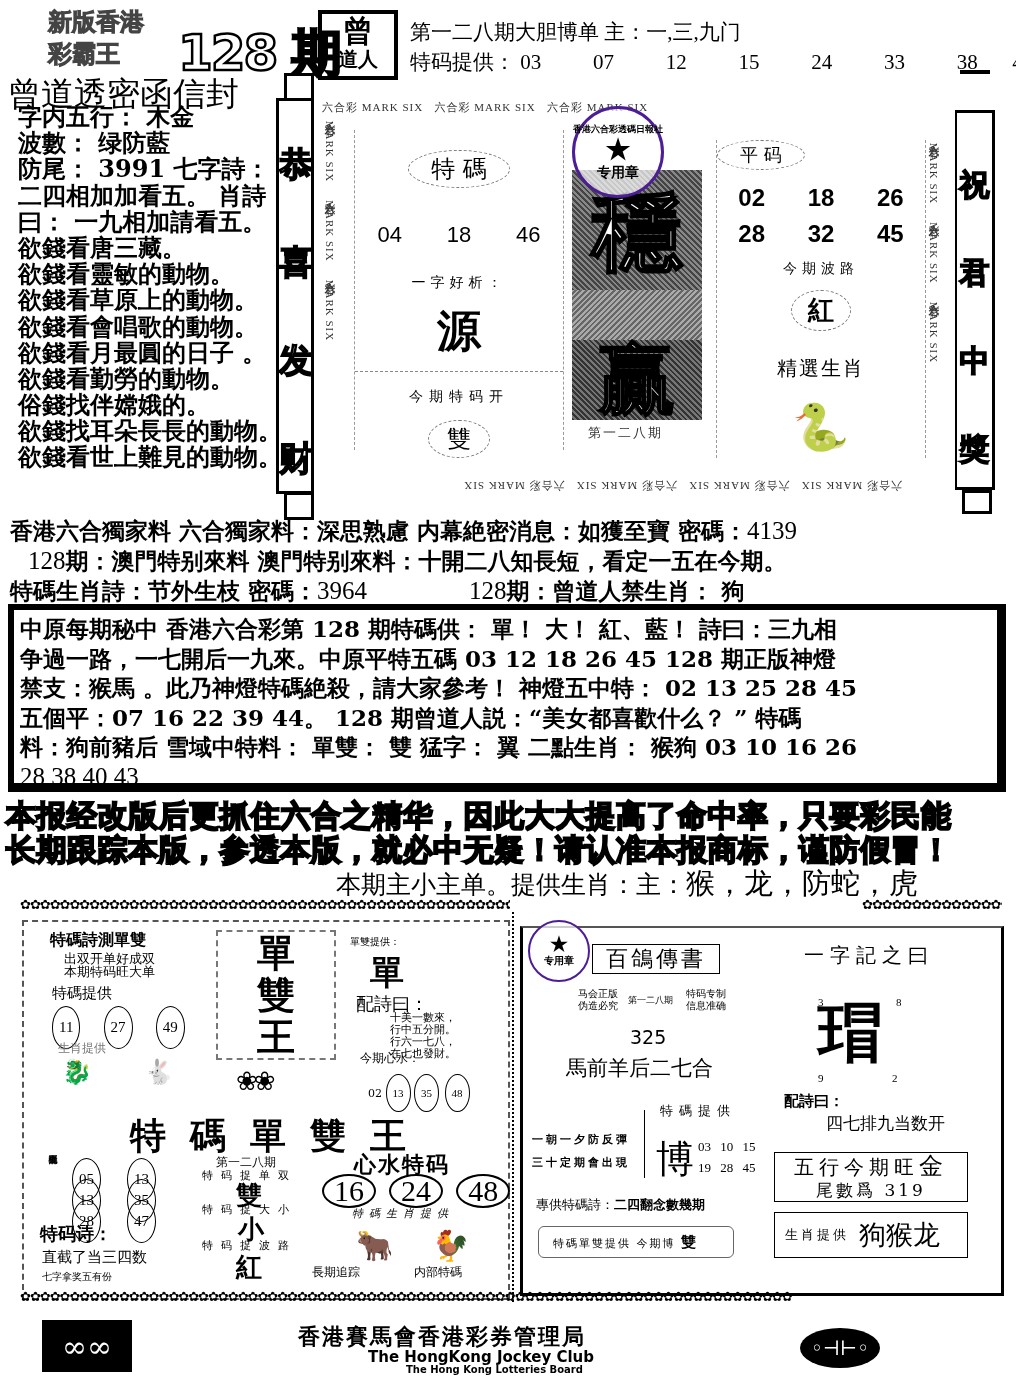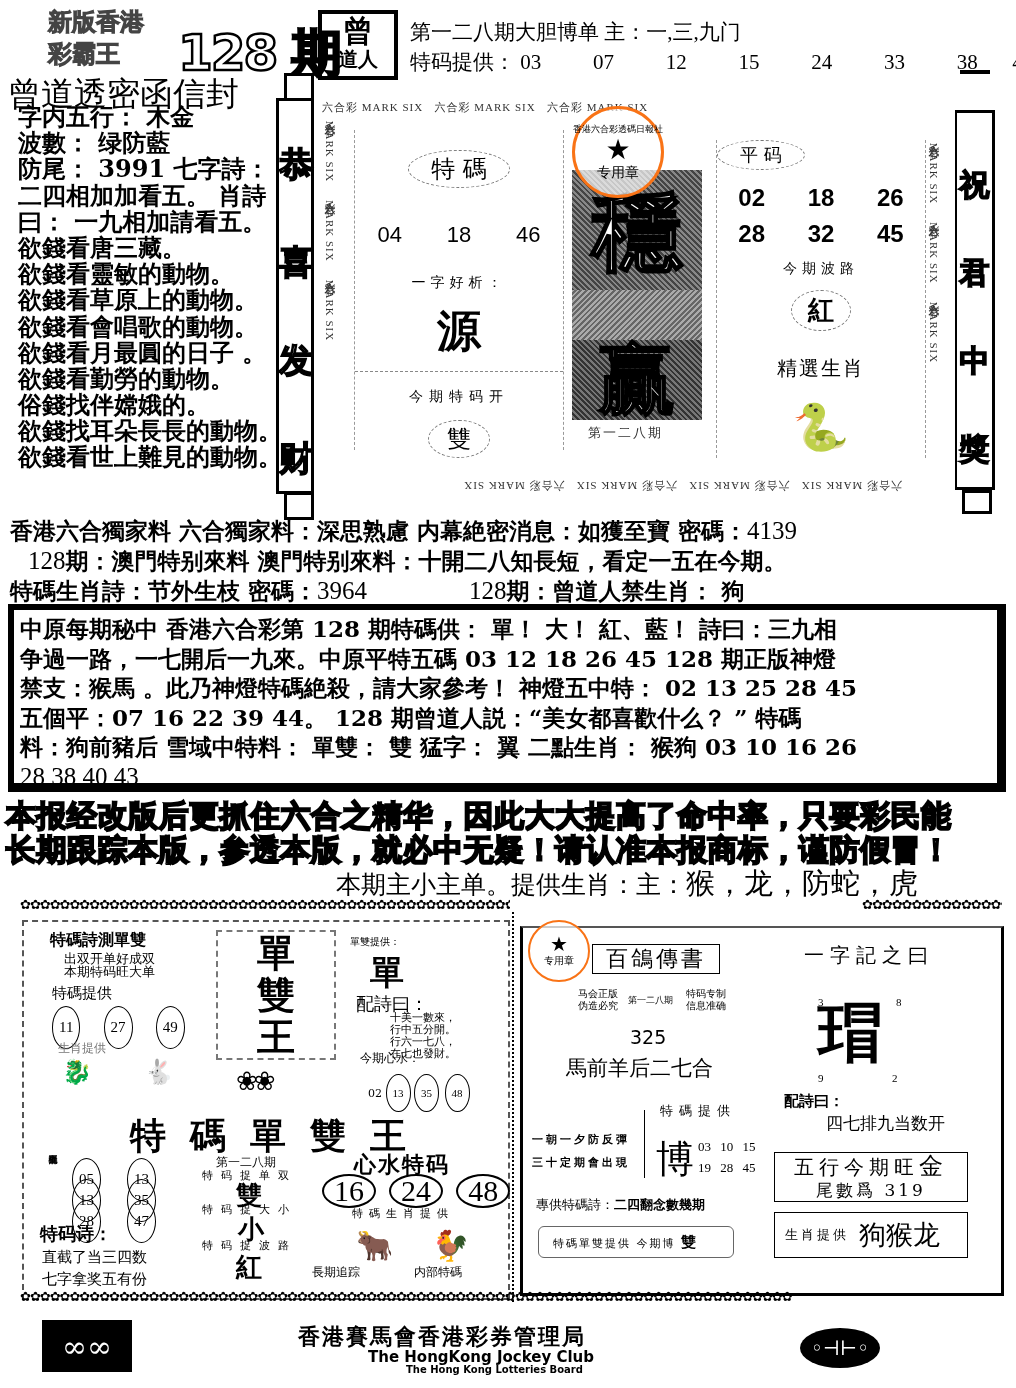--- a/index.html
+++ b/index.html
@@ -22,21 +22,21 @@
   .scroll { width: 38px; border: 3px solid #000; background: #fff; }
   .scroll-cap { width: 30px; height: 28px; border: 3px solid #000; background: #fff; }
   .scroll-char { font-size: 34px; font-weight: bold; color: #fff; -webkit-text-stroke: 1.5px #000; font-family: "DejaVu Sans", sans-serif; text-align: center; height: 98px; line-height: 98px; }
 
   
   .marksix-frame { left: 322px; top: 100px; width: 620px; height: 392px; }
   .ms-text { font-size: 11px; color: #333; letter-spacing: 1px; white-space: nowrap; font-family: "Liberation Serif", serif; }
   .panel-box { border-left: 1px dashed #999; border-right: 1px dashed #999; }
   .oval-label { border: 1px dashed #777; border-radius: 50%; padding: 2px 22px; font-size: 24px; display: inline-block; }
   .big-num { font-family: "Liberation Sans", sans-serif; font-weight: bold; font-size: 24px; }
-  .stamp { border: 3px solid #f97316; border-radius: 50%; display: flex; align-items: center; justify-content: center; background: rgba(255,255,255,0.7); }
+  .stamp { border: 3px solid #4c1d95; border-radius: 50%; display: flex; align-items: center; justify-content: center; background: rgba(255,255,255,0.7); font-weight: bold; }
 
   
   .mid-line { left: 10px; font-size: 23px; white-space: nowrap; font-weight: bold; }
   .mid-line .nm { font-family: "Liberation Serif", serif; font-weight: normal; font-size: 25px; }
   .boxed { left: 8px; top: 604px; width: 998px; height: 188px; border: 6px solid #000; border-right-width: 9px; border-bottom-width: 9px; padding: 4px 6px; }
   .boxed div { font-size: 23px; line-height: 29.5px; white-space: nowrap; font-weight: bold; }
   .boxed .nm { font-family: "Liberation Serif", serif; font-weight: normal; font-size: 25px; }
 
   .promo { left: 6px; font-size: 30px; font-weight: 900; color: #fff; -webkit-text-stroke: 2px #000; white-space: nowrap; font-family: "DejaVu Sans", sans-serif; letter-spacing: 0.5px; }
   .zodiac-line { left: 336px; top: 864px; font-size: 25px; white-space: nowrap; font-family: "DejaVu Sans", sans-serif; }
@@ -253,37 +253,37 @@
 
 <div class="abs" style="left:130px; top:1112px; font-size:36px; font-weight:900; letter-spacing:24px; white-space:nowrap;">特碼單雙王</div>
 <div class="abs" style="left:46px; top:1148px; font-size:9px; width:12px; line-height:11px; writing-mode:vertical-rl;">附王抓碼十拿九穩</div>
 <div class="abs" style="left:72px; top:1158px;">
   <div style="height:21px;"><span class="circ" style="margin-right:26px;">05</span><span class="circ">13</span></div>
   <div style="height:21px;"><span class="circ" style="margin-right:26px;">13</span><span class="circ">35</span></div>
   <div style="height:21px;"><span class="circ" style="margin-right:26px;">28</span><span class="circ">47</span></div>
 </div>
 <div class="abs" style="left:40px; top:1222px; font-size:18px; font-weight:bold;">特码诗：</div>
 <div class="abs" style="left:42px; top:1248px; font-size:15px;">直截了当三四数</div>
-<div class="abs" style="left:42px; top:1270px; font-size:15px;">七字拿奖五有份</div>
+<div class="abs" style="left:42px; top:1270px; font-size:10px;">七字拿奖五有份</div>
 
 <div class="abs" style="left:216px; top:1154px; font-size:12px;">第一二八期</div>
 <div class="abs" style="left:202px; top:1168px; font-size:11px; letter-spacing:8px;">特码捉单双</div>
 <div class="abs" style="left:236px; top:1178px; font-size:26px; font-weight:900;">雙</div>
 <div class="abs" style="left:202px; top:1202px; font-size:11px; letter-spacing:8px;">特码捉大小</div>
 <div class="abs" style="left:238px; top:1212px; font-size:26px; font-weight:900;">小</div>
 <div class="abs" style="left:202px; top:1238px; font-size:11px; letter-spacing:8px;">特码捉波路</div>
 <div class="abs" style="left:236px; top:1250px; font-size:26px; font-weight:900;">紅</div>
 
 <div class="abs" style="left:354px; top:1150px; font-size:22px; font-weight:900; letter-spacing:2px;">心水特码</div>
 <div class="abs" style="left:322px; top:1174px;">
   <span class="circ-lg">16</span>
   <span class="circ-lg">24</span>
   <span class="circ-lg">48</span>
 </div>
-<div class="abs" style="left:352px; top:1206px; font-size:11px; letter-spacing:6px;">特碼生肖提供</div>
+<div class="abs" style="left:352px; top:1206px; font-size:11px; letter-spacing:6px;font-style:italic;">特碼生肖提供</div>
 <div class="abs" style="left:356px; top:1228px; font-size:30px;">🐂</div>
 <div class="abs" style="left:432px; top:1228px; font-size:30px;">🐓</div>
 <div class="abs" style="left:312px; top:1264px; font-size:12px;">長期追踪</div>
 <div class="abs" style="left:414px; top:1264px; font-size:12px;">内部特碼</div>
 
 <div class="abs br-frame"></div>
 <div class="abs" style="left:512px; top:912px; width:4px; height:390px; border-left:2px dotted #000;"></div>
 
 <div class="abs stamp" style="left:528px; top:920px; width:62px; height:62px; border-width:2px;">
   <div style="text-align:center;">

